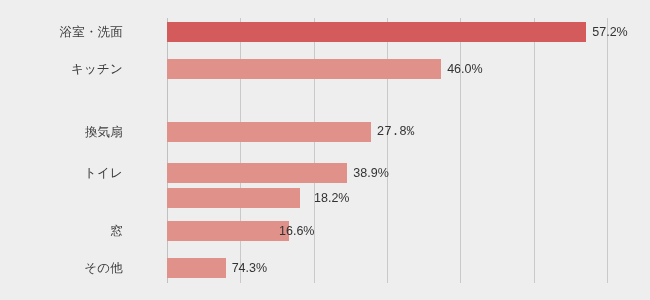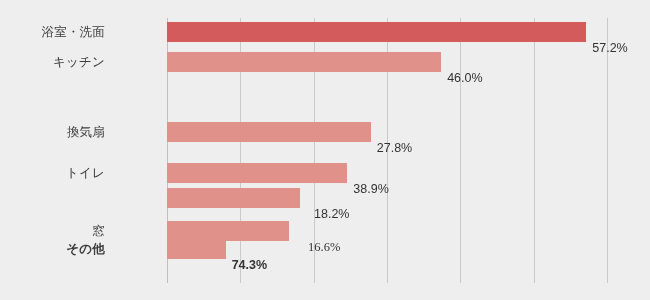--- a/index.html
+++ b/index.html
@@ -42,20 +42,21 @@
     left: 0;
     top: 0;
     width: 650px;
     height: 300px;
   }
   .bar-row {
     position: absolute;
     left: 0;
     height: 20px;
     width: 592px;
+    padding-left: 18px;
   }
   .cat-label {
     position: absolute;
     right: 487px; 
     top: 0;
     height: 20px;
     line-height: 20px;
     white-space: nowrap;
     font-size: 12.5px;
     color: #3b3b3b;
@@ -73,21 +74,20 @@
     background: #d35b5b;
   }
   .val-label {
     position: absolute;
     top: 0;
     height: 20px;
     line-height: 20px;
     font-size: 12.5px;
     color: #333333;
     white-space: nowrap;
-    margin-top: 16px;
   }
 </style>
 </head>
 <body>
 
 <div id="chart-root">
 
   <div id="grid-layer">
       <div class="gridline axis" style="left: 167px; top: 18px; height: 265px;"></div>
       <div class="gridline" style="left: 240.3px; top: 18px; height: 265px;"></div>
@@ -97,44 +97,44 @@
       <div class="gridline" style="left: 533.5px; top: 18px; height: 265px;"></div>
       <div class="gridline" style="left: 606.8px; top: 18px; height: 265px;"></div>
     </div>
 
   <div id="rows-layer">
       <div class="bar-row" style="top: 22px;">
         <div class="cat-label">浴室・洗面</div>
         <div class="bar highlight" style="width: 419.276px;"></div>
         <div class="val-label" style="left: 592.276px;">57.2%</div>
       </div>
-      <div class="bar-row" style="top: 52px; border-radius: 6px;">
+      <div class="bar-row" style="top: 59px; border-radius: 6px;">
         <div class="cat-label">キッチン</div>
         <div class="bar" style="width: 274.142px;"></div>
         <div class="val-label" style="left: 447.142px;">46.0%</div>
       </div>
       <div class="bar-row" style="top: 121.6px;">
         <div class="cat-label">換気扇</div>
         <div class="bar" style="width: 203.774px;"></div>
-        <div class="val-label" style="left: 376.774px;">27.8%</div>
+        <div class="val-label" style="left: 376.774px; font-family: Liberation Mono, monospace;">27.8%</div>
       </div>
       <div class="bar-row" style="top: 163px;">
         <div class="cat-label">トイレ</div>
         <div class="bar" style="width: 180.318px;"></div>
         <div class="val-label" style="left: 353.318px;">38.9%</div>
       </div>
       <div class="bar-row" style="top: 188px;">
         <div class="bar" style="width: 133.406px;"></div>
         <div class="val-label" style="left: 314px;">18.2%</div>
       </div>
       <div class="bar-row" style="top: 221.2px;">
         <div class="cat-label">窓</div>
         <div class="bar" style="width: 121.678px;"></div>
-        <div class="val-label" style="left: 308px; font-family: Liberation Serif, serif;">16.6%</div>
+        <div class="val-label" style="left: 279px;">16.6%</div>
       </div>
-      <div class="bar-row" style="top: 239px; font-weight: bold;">
+      <div class="bar-row" style="top: 258px;">
         <div class="cat-label">その他</div>
         <div class="bar" style="width: 58.64px;"></div>
         <div class="val-label" style="left: 231.64px;">74.3%</div>
       </div>
     </div>
 
 </div>
 
 </body></html>

